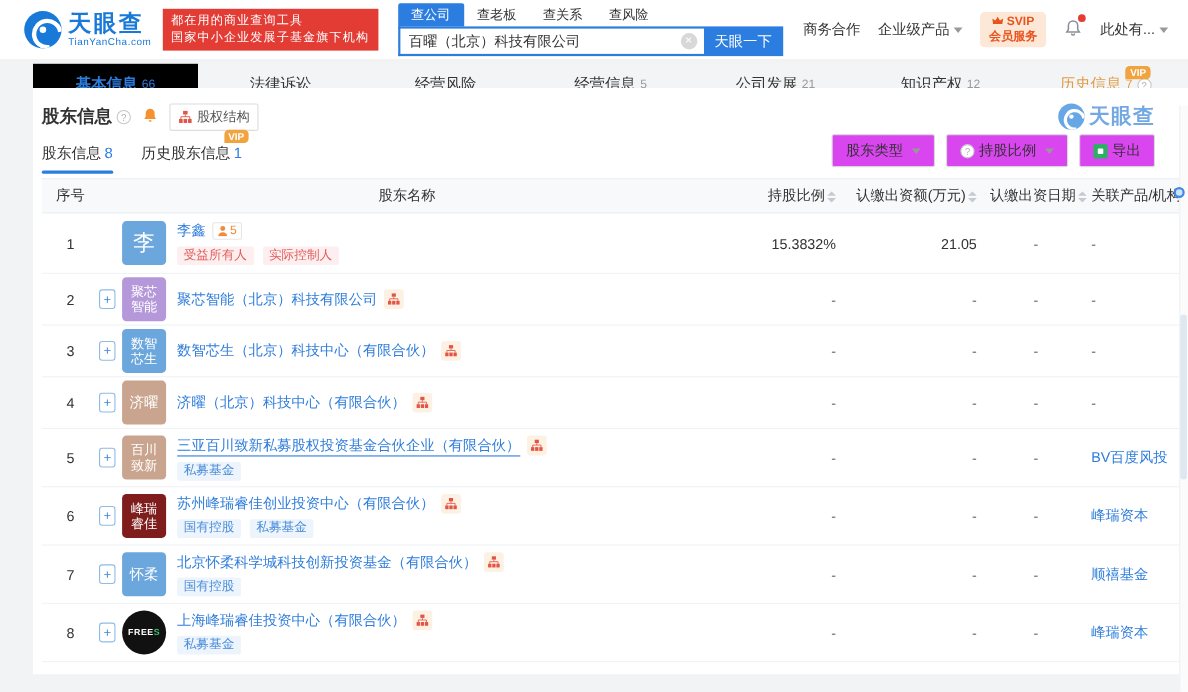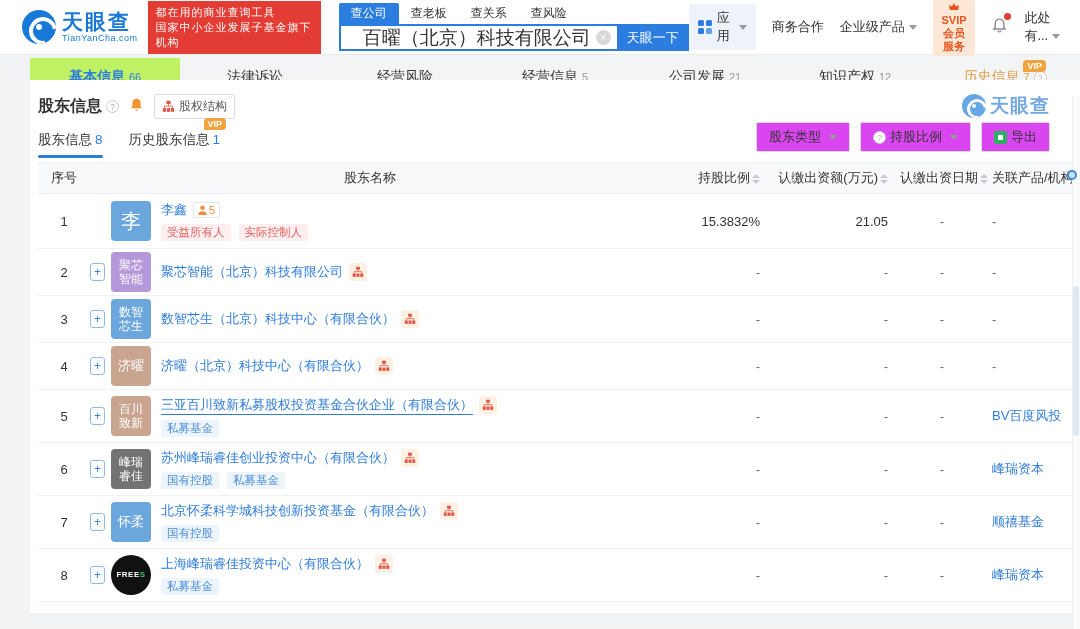--- a/index.html
+++ b/index.html
@@ -18,43 +18,43 @@
   .logo-text { margin-left:6px; }
   .logo-title { font-size:21px; font-weight:bold; color:#1879d8; letter-spacing:2px; line-height:22px; }
   .logo-domain { font-size:9px; color:#1879d8; letter-spacing:.5px; }
   .slogan { margin-left:10px; background:#e23c35; color:#fff; font-size:11px; line-height:15px;
     padding:4px 8px; letter-spacing:1px; }
   .search-block { margin-left:18px; position:relative; }
   .search-tabs { display:flex; position:relative; top:0; }
   .search-tab { font-size:12px; padding:2px 12px; color:#333; cursor:pointer; }
   .search-tab.active { background:#2b7de0; color:#fff; border-radius:2px 2px 0 0; }
   .search-row { display:flex; }
-  .search-input { width:278px; height:27px; border:2px solid #2b7de0; border-right:none; font-size:19px;
-    padding:0 26px 0 8px; color:#333; outline:none; font-family:inherit;text-align:right; }
+  .search-input { width:278px; height:27px; border:2px solid #2b7de0; border-right:none; font-size:13px;
+    padding:0 26px 0 8px; color:#333; outline:none; font-family:inherit; }
   .clear-ico { position:absolute; right:78px; bottom:6px; width:15px; height:15px; border-radius:50%;
     background:#d8d8d8; color:#fff; font-size:11px; line-height:15px; text-align:center; cursor:pointer; }
   .search-btn { width:72px; height:27px; background:#2b7de0; color:#fff; border:none; font-size:13px; cursor:pointer; font-family:inherit; }
   .top-right { display:flex; align-items:center; margin-left:auto; margin-right:18px; gap:16px; }
   .apps-btn { display:flex; align-items:center; gap:5px; background:#edf2fb; border-radius:3px; padding:5px 9px; cursor:pointer; }
   .grid-ico { width:14px; height:14px; display:grid; grid-template-columns:6px 6px; grid-template-rows:6px 6px; gap:2px; }
   .grid-ico i { background:#2b7de0; border-radius:1.5px; }
   .grid-ico i:last-child { background:#5fa0e8; }
   .caret { display:inline-block; width:0; height:0; border-left:4px solid transparent; border-right:4px solid transparent;
     border-top:5px solid #999; margin-left:4px; vertical-align:middle; }
   .menu-item { color:#333; cursor:pointer; white-space:nowrap; }
   .svip-badge { background:#fde8d8; border-radius:4px; padding:3px 8px; text-align:center;
     color:#e8541e; font-size:11px; font-weight:bold; line-height:13px; cursor:pointer; }
   .bell-wrap { position:relative; cursor:pointer; }
   .bell-dot { position:absolute; right:-3px; top:-4px; width:7px; height:7px; border-radius:50%; background:#e23c35; }
   .user-item { color:#333; cursor:pointer; }
 
   
   .navbar { position:absolute; left:30px; top:58px; width:1050px; height:38px; background:#f3f4f6; display:flex; }
   .nav-tab { flex:1; display:flex; align-items:center; justify-content:center; font-size:14px; color:#333; cursor:pointer; position:relative; }
-  .nav-tab.active { background:#bef264; color:#2b7de0; font-weight:bold; }
+  .nav-tab.active { background:#000000; color:#2b7de0; font-weight:bold; }
   .nav-tab .cnt { font-size:11px; color:#999; margin-left:4px; font-weight:normal; }
   .nav-tab.active .cnt { color:#2b7de0; }
   .nav-tab.vip-tab { color:#df9c43;align-items:center; }
   .nav-tab.vip-tab .cnt { color:#df9c43; }
   .vip-badge { position:absolute; background:#f0a33f; color:#fff; font-size:9px; font-weight:bold;
     border-radius:4px 4px 4px 0; padding:0 4px; line-height:12px; top:2px; right:34px; }
   .q-ico { display:inline-block; width:13px; height:13px; border:1px solid #c8c8c8; border-radius:50%;
     color:#b6b6b6; font-size:9px; line-height:12px; text-align:center; margin-left:4px; background:#fff; }
 
   
@@ -150,30 +150,20 @@
         <span class="search-tab">查关系</span>
         <span class="search-tab">查风险</span>
       </div>
     <div class="search-row">
       <input class="search-input" value="百曜（北京）科技有限公司" style="">
       <button class="search-btn">天眼一下</button>
     </div>
     <span class="clear-ico">×</span>
   </div>
   <div class="top-right">
-    <div class="apps-btn">
-      <span class="grid-ico">
-          <i></i>
-          <i></i>
-          <i></i>
-          <i></i>
-        </span>
-      <span>应用</span>
-      <span class="caret"></span>
-    </div>
     <span class="menu-item">商务合作</span>
     <span class="menu-item">
       <span>企业级产品</span><span class="caret"></span>
     </span>
     <div class="svip-badge">
       <div><svg width="10" height="8" viewBox="0 0 12 9">
             <path d="M1 8 0 2l3.5 2L6 0l2.5 4L12 2l-1 6z" fill="#e8541e"></path>
           </svg>
         <span>SVIP</span></div>
       <div>会员服务</div>
@@ -422,21 +412,21 @@
           </div>
           <div class="c-ratio"><span class="dash">-</span></div>
           <div class="c-amt"><span class="dash">-</span></div>
           <div class="c-date"><span class="dash">-</span></div>
           <div class="c-rel"><span class="rel-link">BV百度风投</span></div>
         </div>
         <div class="tr" style="min-height: 53px;">
           <div class="c-no">6</div>
           <div class="c-name">
             <span class="expander">+</span>
-            <span class="avatar" style="background: #737373;">
+            <span class="avatar" style="background: #7f1d1d;">
               <span>峰瑞</span>
               <span>睿佳</span>
             </span>
             <span class="name-block">
               <span class="name-line">
                 <a class="s-name">苏州峰瑞睿佳创业投资中心（有限合伙）</a>
                 <span class="org-ico">
                   <svg width="12" height="12" viewBox="0 0 16 16">
                     <rect x="5.5" y="1" width="5" height="4" fill="#e25444"></rect>
                     <rect x="1" y="10" width="4" height="4.5" fill="#e25444"></rect>

